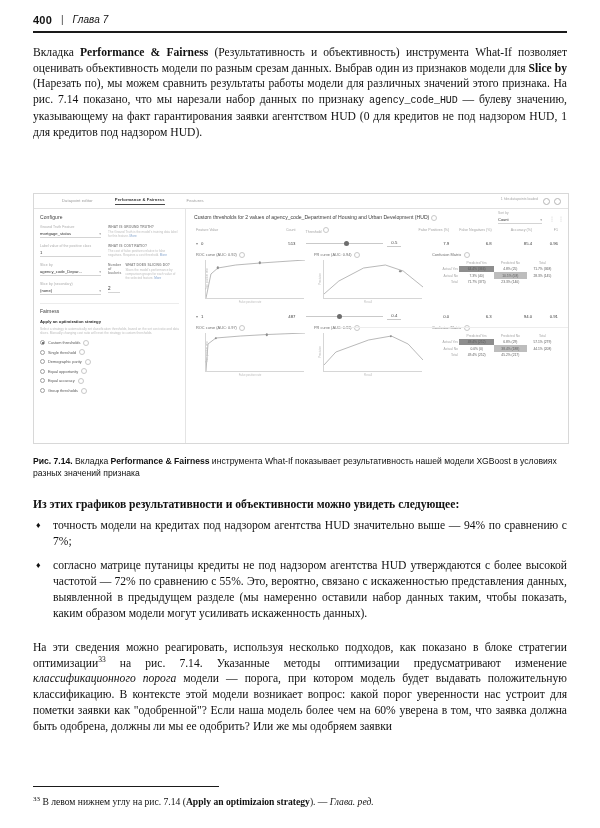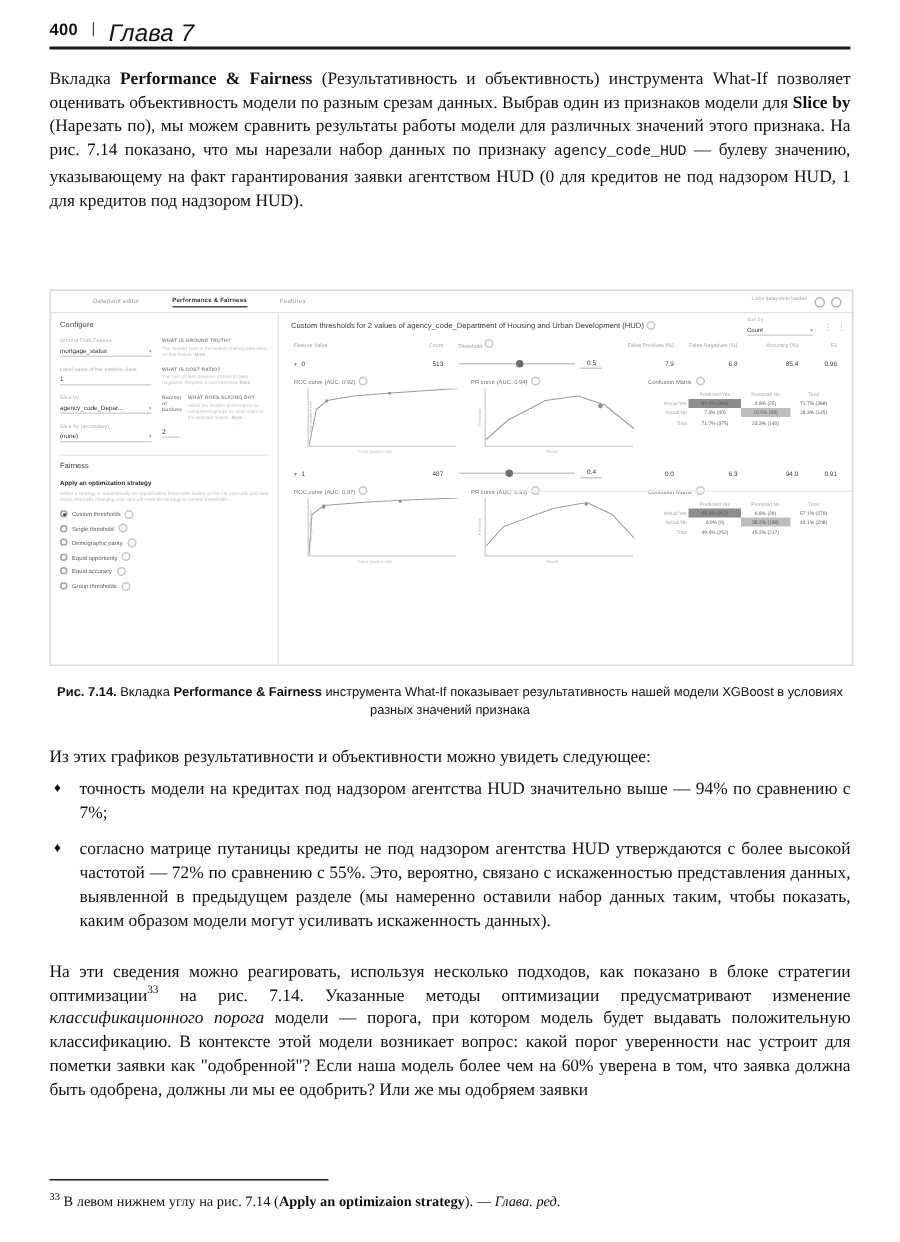--- a/index.html
+++ b/index.html
@@ -41,21 +41,21 @@
     letter-spacing: .2px;
   }
   .folio-sep {
     font-family: "Liberation Sans", "DejaVu Sans", sans-serif;
     color: #444;
     font-size: 10px;
   }
   .chapter-name {
     font-family: "Liberation Sans", "DejaVu Sans", sans-serif;
     font-style: italic;
-    font-size: 16px;
+    font-size: 10px;
     letter-spacing: .1px;
   }
   .head-rule {
     position: absolute;
     left: 33px;
     top: 31px;
     width: 534px;
     height: 1.6px;
     background: #1a1a1a;
   }
@@ -386,29 +386,29 @@
     height: 1px;
     background: #ededed;
   }
 
   
   .caption {
     position: absolute;
     left: 33px;
     top: 455px;
     width: 534px;
-    text-align: center;
+    text-align: left;
     font-family: "Liberation Sans", "DejaVu Sans", sans-serif;
     font-size: 8.6px;
     line-height: 12px;
     color: #111;
   }
   .caption b { font-weight: bold; }
 
-  #para-lead   { top: 497px; }
+  #para-lead   { top: 497px; font-weight: bold; }
   .bullets {
     position: absolute;
     left: 33px;
     width: 534px;
   }
   #bullets { top: 518px; }
   .bullet {
     position: relative;
     padding-left: 20px;
     font-size: 11.6px;

